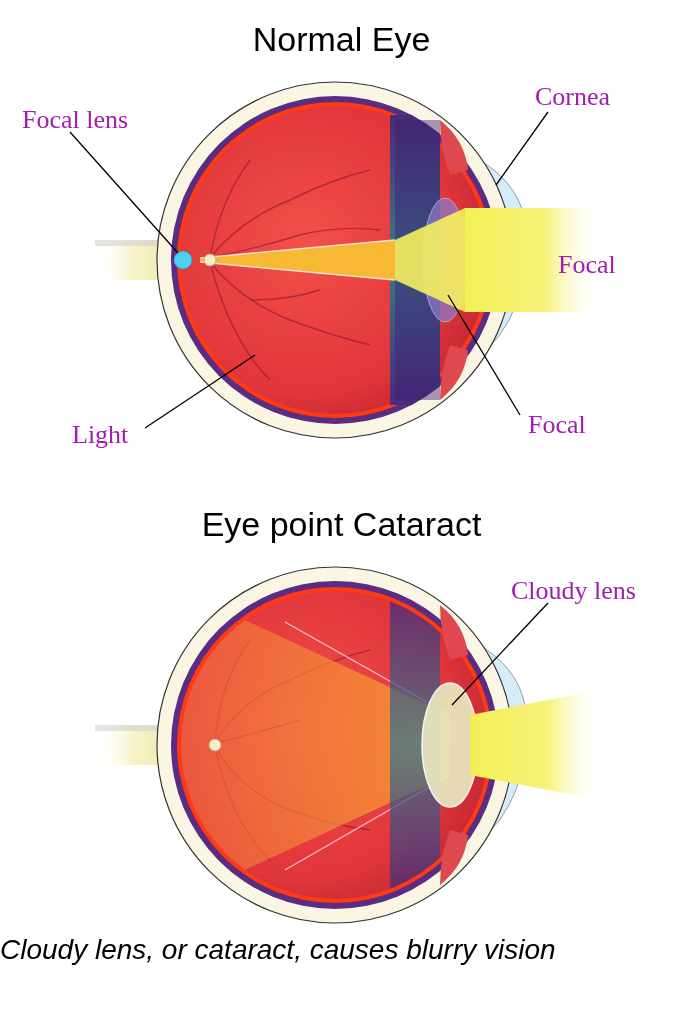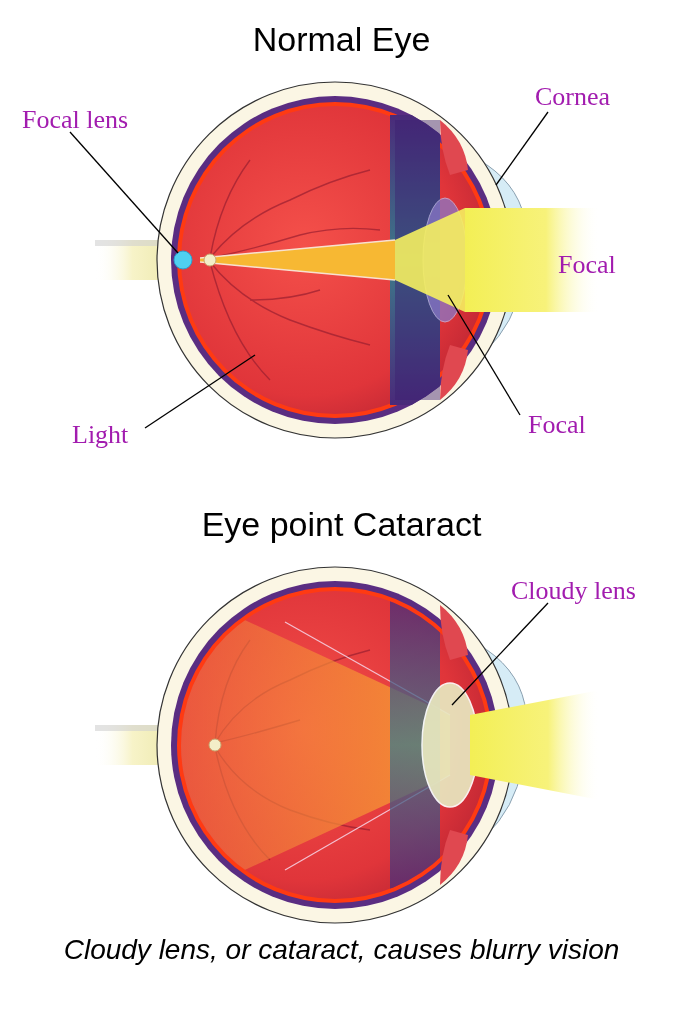--- a/index.html
+++ b/index.html
@@ -2,21 +2,21 @@
 <html><head>
 <meta charset="utf-8">
 <style>
   html, body { margin: 0; padding: 0; background: #ffffff; }
   body { width: 683px; height: 1024px; position: relative; overflow: hidden;
          font-family: "Liberation Sans", sans-serif; }
   .title { position: absolute; left: 0; width: 683px; text-align: center;
            font-size: 34px; color: #000; font-family: "Liberation Sans", sans-serif; }
   .label { position: absolute; font-size: 26px; color: #a21caf; white-space: nowrap;
            font-family: Liberation Serif, serif; }
-  .caption { position: absolute; left: 0; width: 683px; top: 934px; text-align: center;
+  .caption { position: absolute; left: 0; width: 683px; top: 934px; 
              font-size: 28px; font-style: italic; color: #000;
              font-family: "Liberation Sans", sans-serif; }
   svg.diagram { position: absolute; left: 0; top: 0; }
 </style>
 </head>
 <body>
 
 <div class="title" style="top:20px;">Normal Eye</div>
 <div class="title" style="top:505px;">Eye point Cataract</div>
 

